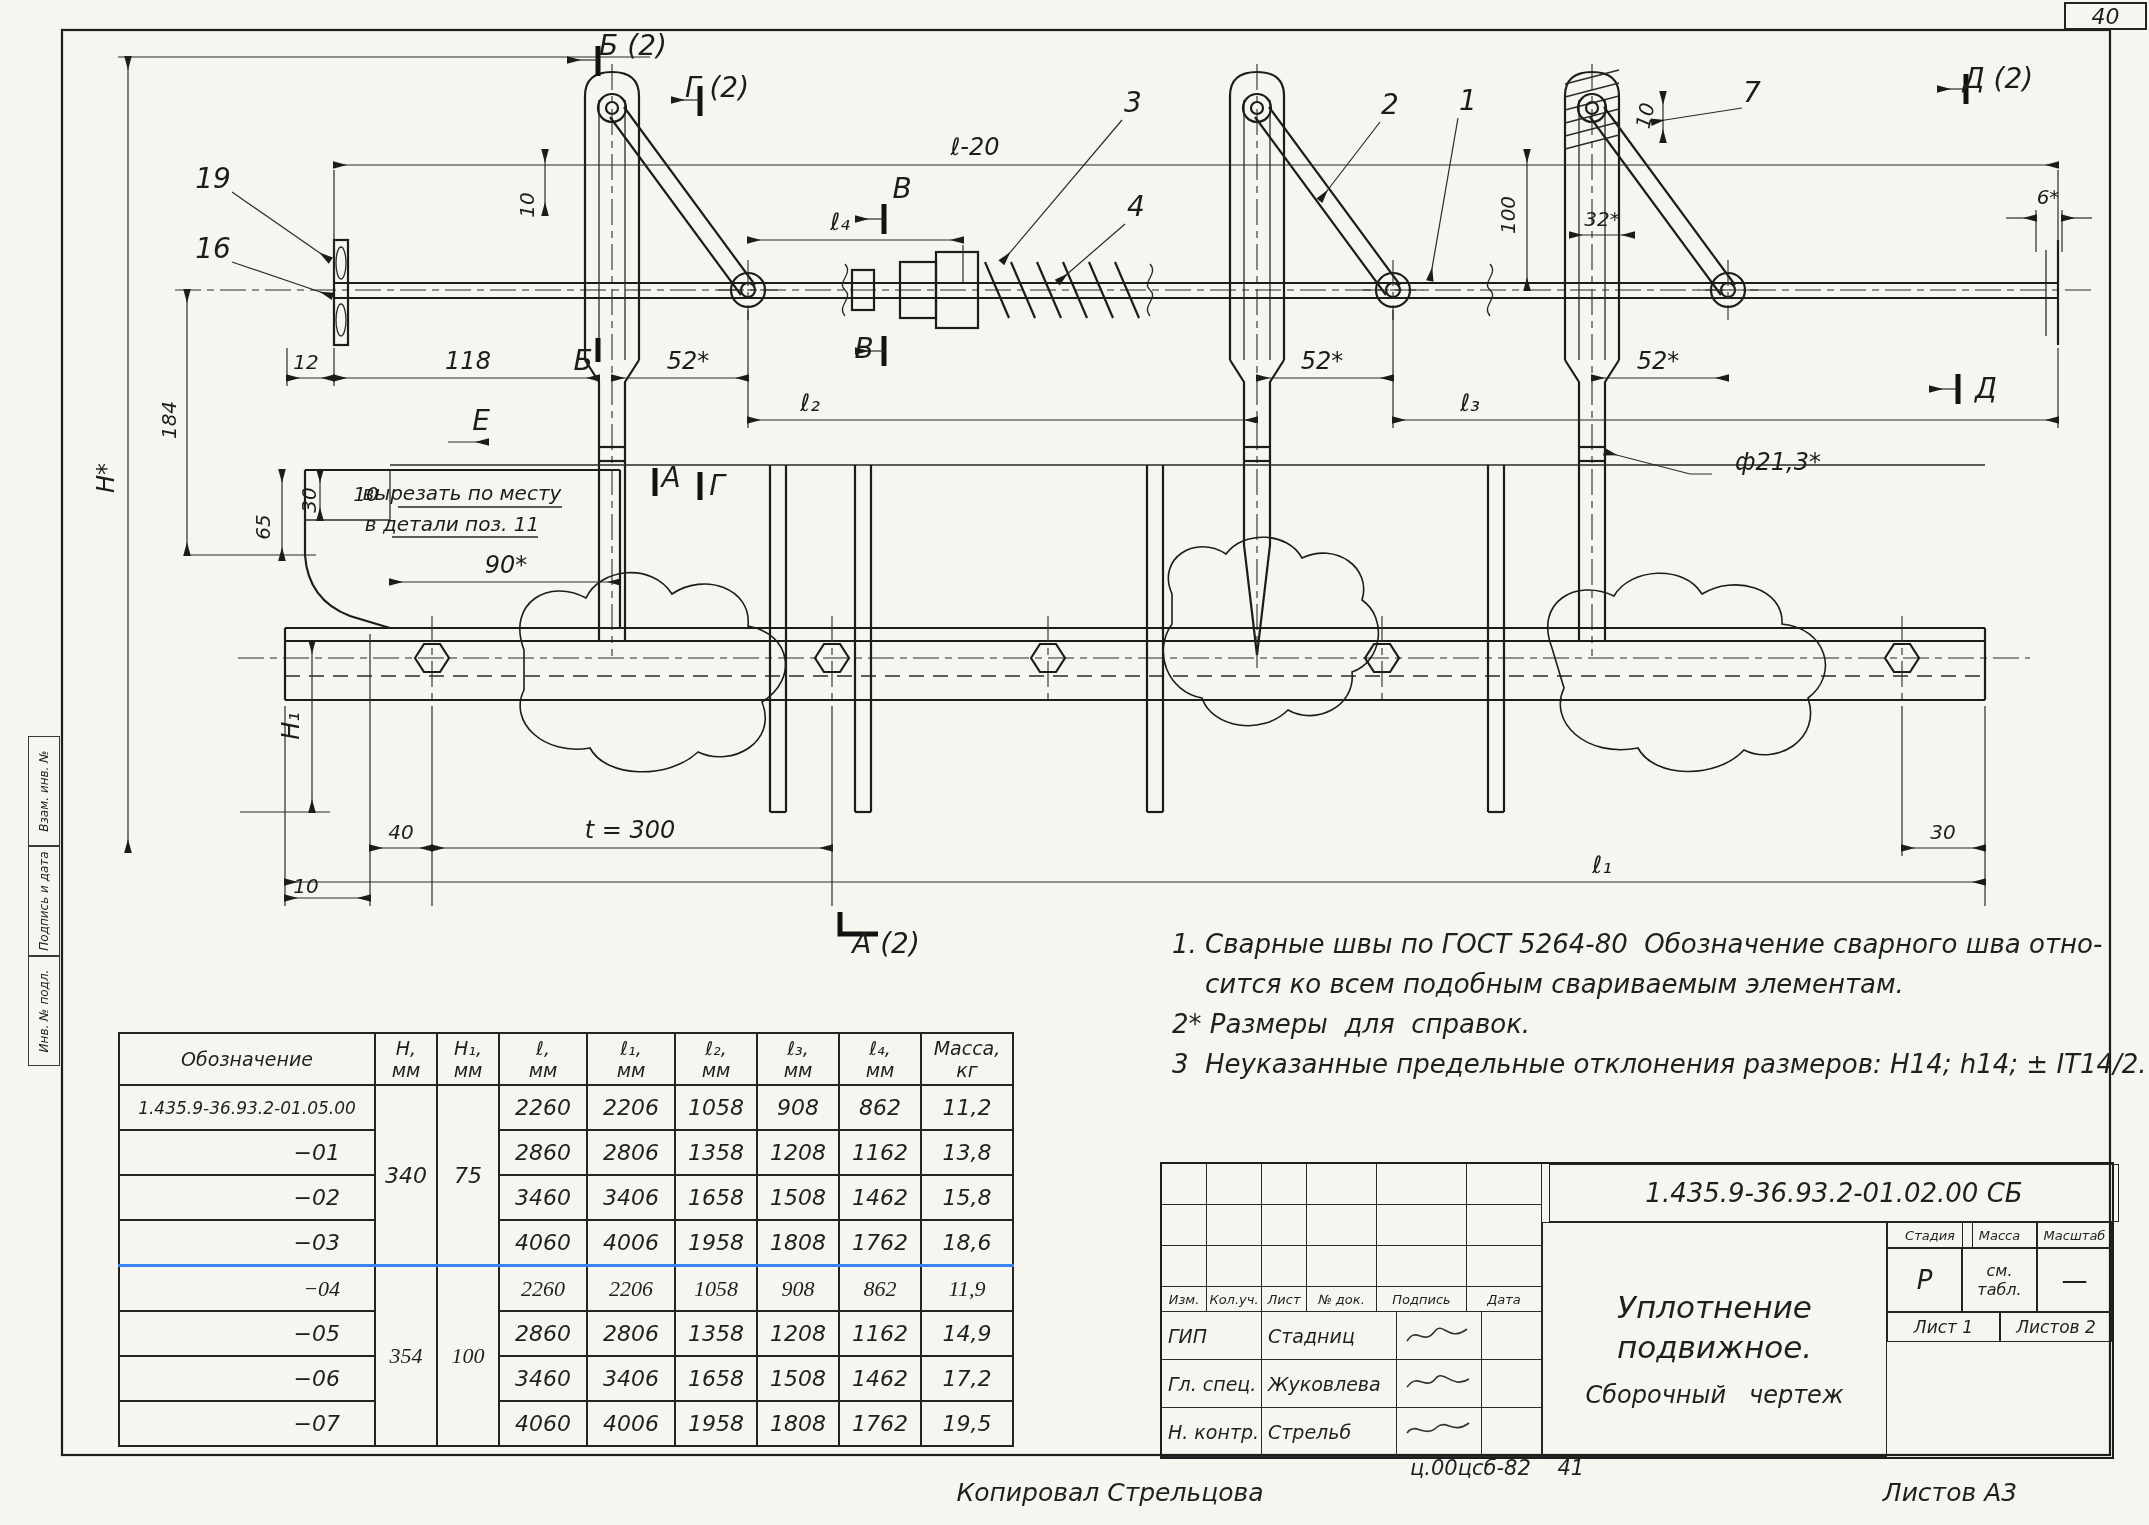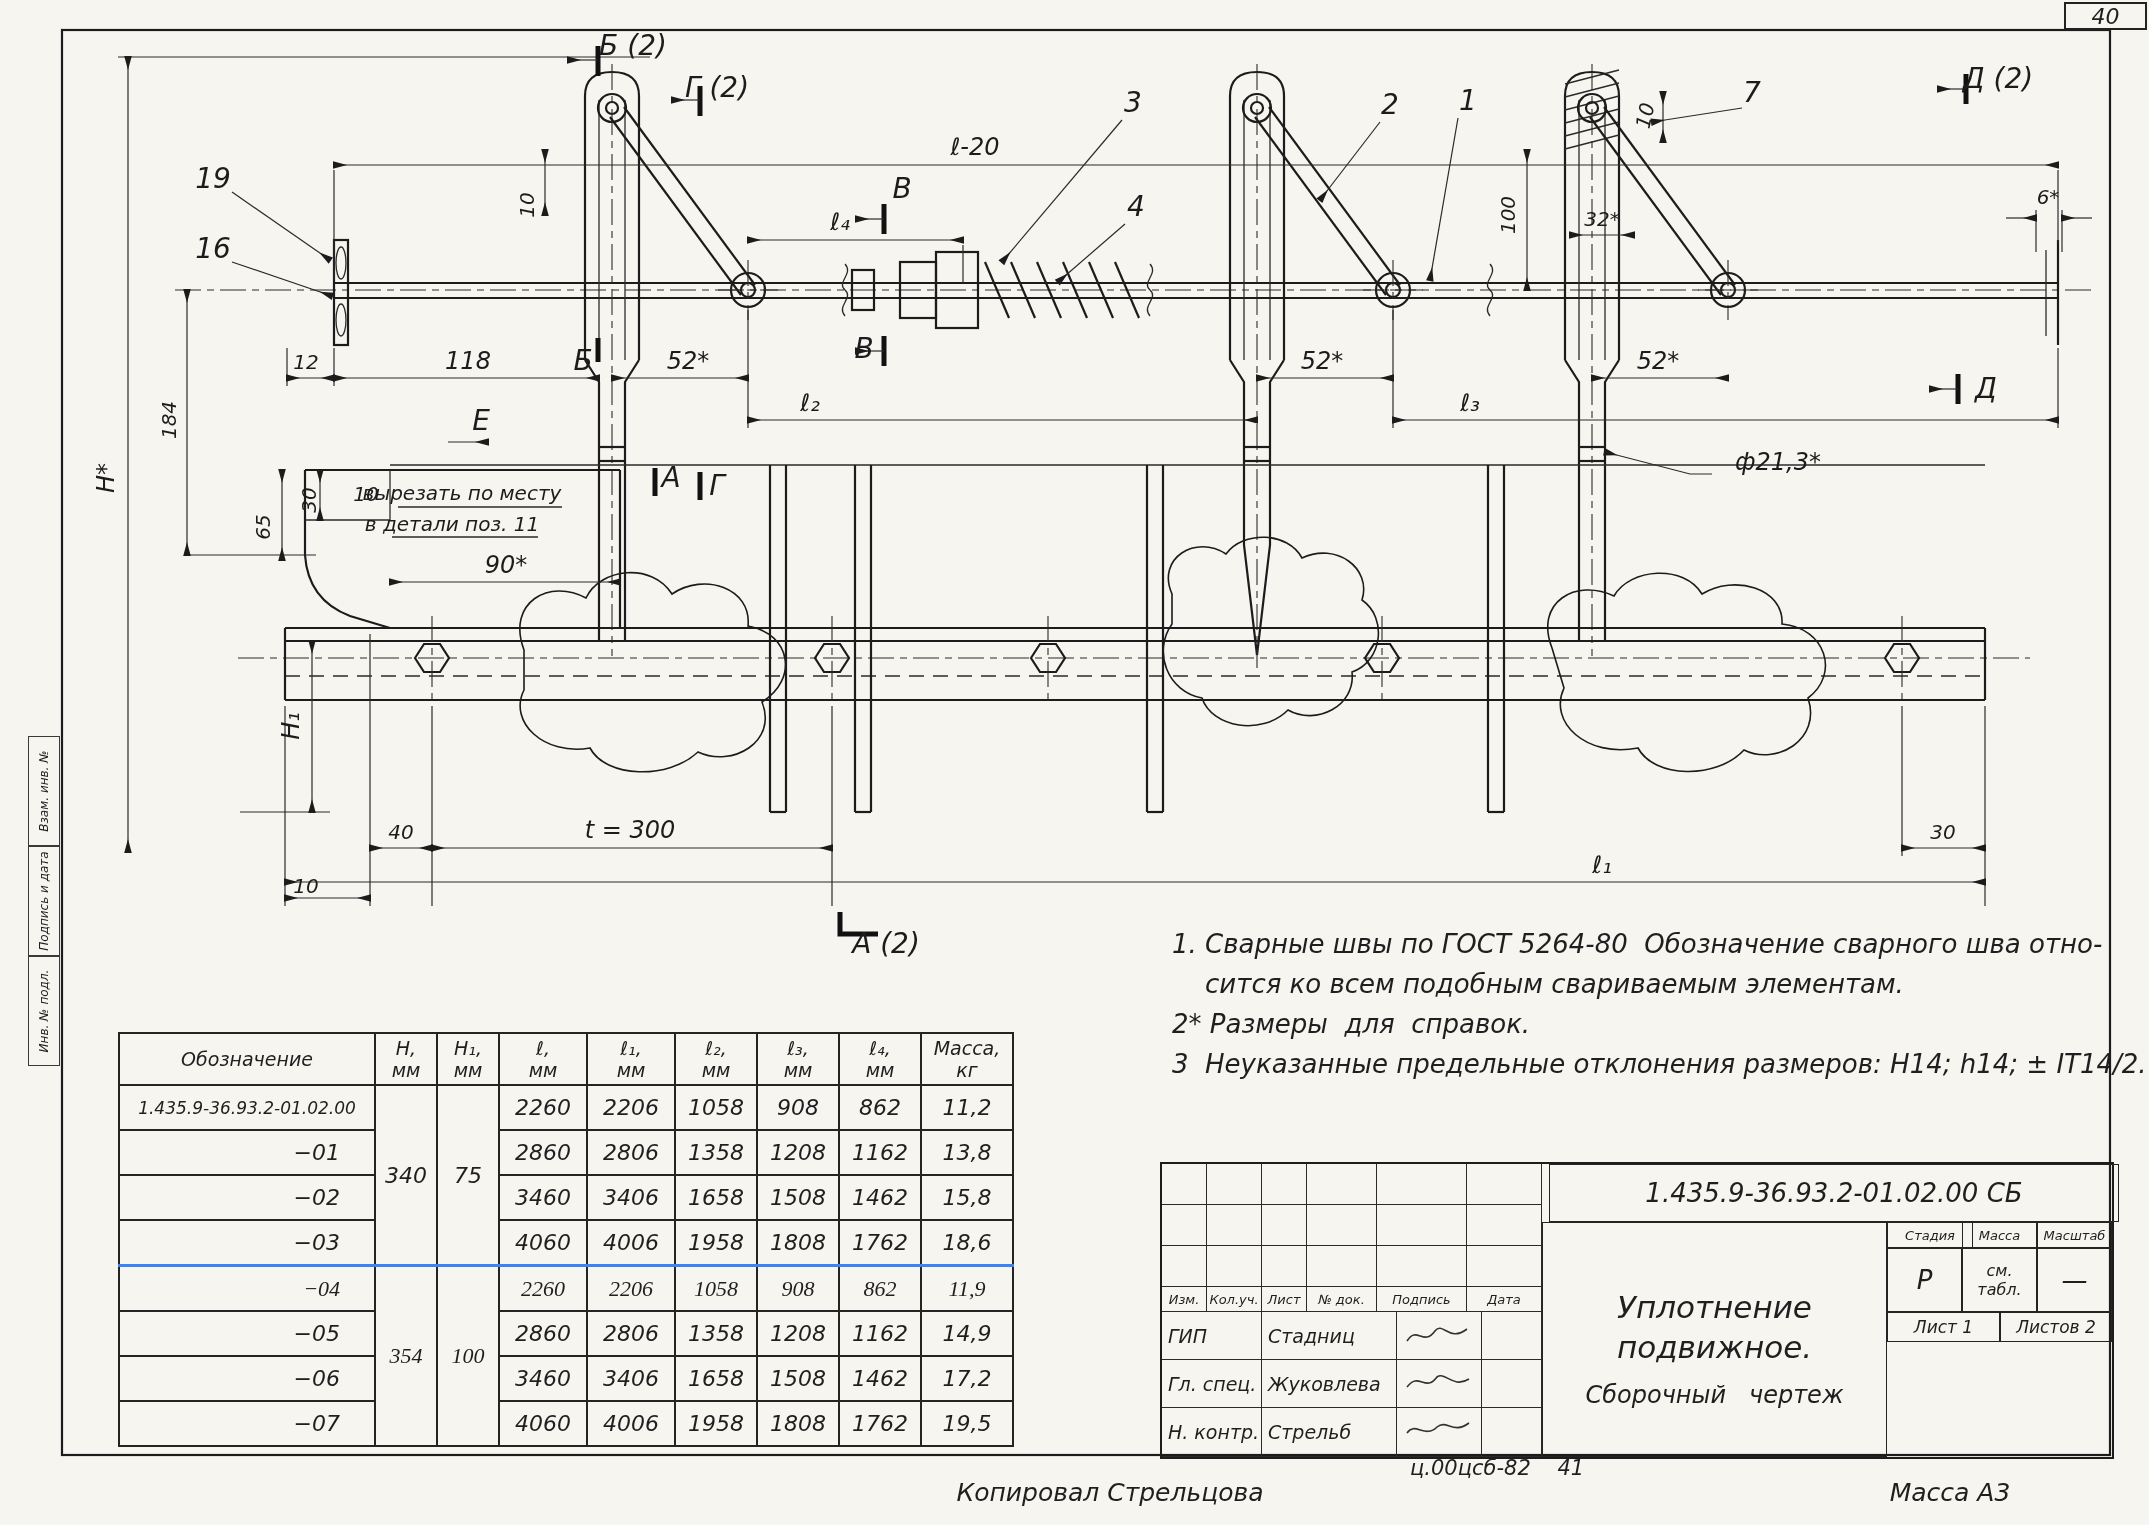--- a/index.html
+++ b/index.html
@@ -420,21 +420,21 @@
         <th>
           <div>ℓ₄,</div>
           <div>мм</div>
         </th>
         <th>
           <div>Масса,</div>
           <div>кг</div>
         </th>
       </tr>
       <tr>
-        <td class="desig-full">1.435.9-36.93.2-01.02.00</td>
+        <td class="desig-full">1.435.9-36.93.2-01.05.00</td>
         <td class="merged" rowspan="4">340</td>
         <td class="merged" rowspan="4">75</td>
         <td>2260</td>
         <td>2206</td>
         <td>1058</td>
         <td>908</td>
         <td>862</td>
         <td>11,2</td>
       </tr>
       <tr>
@@ -591,14 +591,14 @@
   <span class="vtext">Взам. инв. №</span>
 </div>
 <div class="strip-box overlay" style="top:846px">
   <span class="vtext">Подпись и дата</span>
 </div>
 <div class="strip-box overlay" style="top:956px">
   <span class="vtext">Инв. № подл.</span>
 </div>
 
 <div id="copied-by" class="overlay">Копировал  Стрельцова</div>
-<div id="format-note" class="overlay">Масса  А3</div>
+<div id="format-note" class="overlay">Листов  А3</div>
 <div id="inventory-mark" class="overlay">ц.00цсб-82    41</div>
 
 </body></html>

